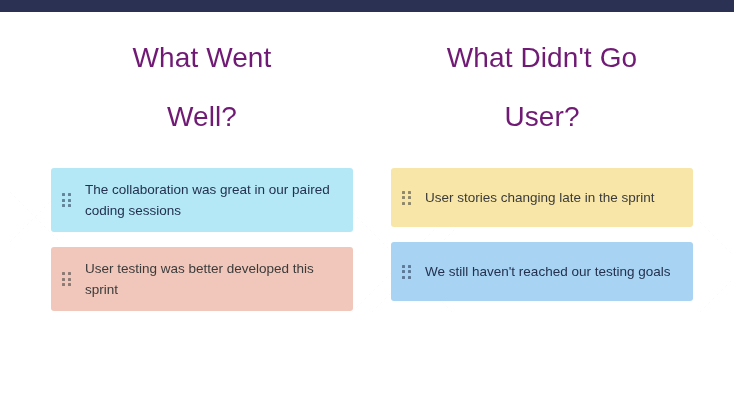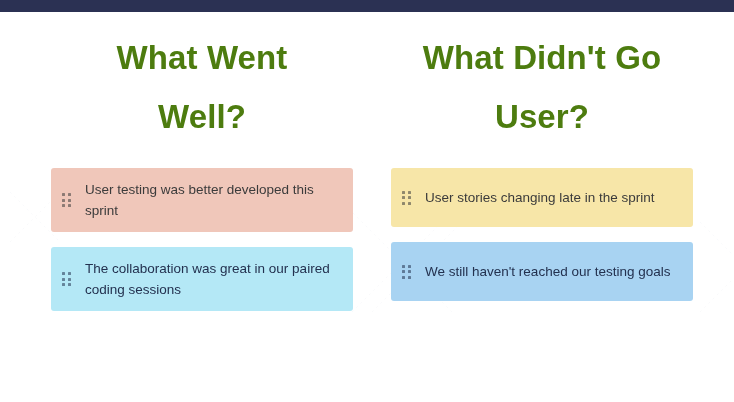--- a/index.html
+++ b/index.html
@@ -42,24 +42,24 @@
   .column {
     position: absolute;
     top: 16px;
     width: 302px;
   }
   .column-left  { left: 51px; }
   .column-right { left: 391px; }
 
   .column-title {
     text-align: center;
-    font-size: 33px;
+    font-size: 28px;
     line-height: 59px;
-    font-weight: 700;
-    color: #4d7c0f;
+    font-weight: 400;
+    color: #701a75;
     letter-spacing: 0.1px;
     margin: 0;
     padding: 0;
     white-space: pre-line;
   }
   .card-list {
     margin-top: 22px;
   }
   .card {
     position: relative;
@@ -123,42 +123,42 @@
       <line x1="10" y1="180" x2="60" y2="230"></line>
     </g>
   </svg>
 
   <div class="column column-left">
     <div class="column-title">What Went
 Well?</div>
 
     <div class="card-list">
 
+      <div class="card cyan">
+        <span class="drag-handle">
+          <i></i>
+            <i></i>
+            <i></i>
+            <i></i>
+            <i></i>
+            <i></i>
+        </span>
+        <span class="card-text">The collaboration was great in our paired coding sessions</span>
+      </div>
+
       <div class="card pink">
         <span class="drag-handle">
           <i></i>
             <i></i>
             <i></i>
             <i></i>
             <i></i>
             <i></i>
         </span>
         <span class="card-text">User testing was better developed this sprint</span>
-      </div>
-
-      <div class="card cyan">
-        <span class="drag-handle">
-          <i></i>
-            <i></i>
-            <i></i>
-            <i></i>
-            <i></i>
-            <i></i>
-        </span>
-        <span class="card-text">The collaboration was great in our paired coding sessions</span>
       </div>
 
     </div>
   </div>
 
   <div class="column column-right">
     <div class="column-title">What Didn't Go
 User?</div>
 
     <div class="card-list">

